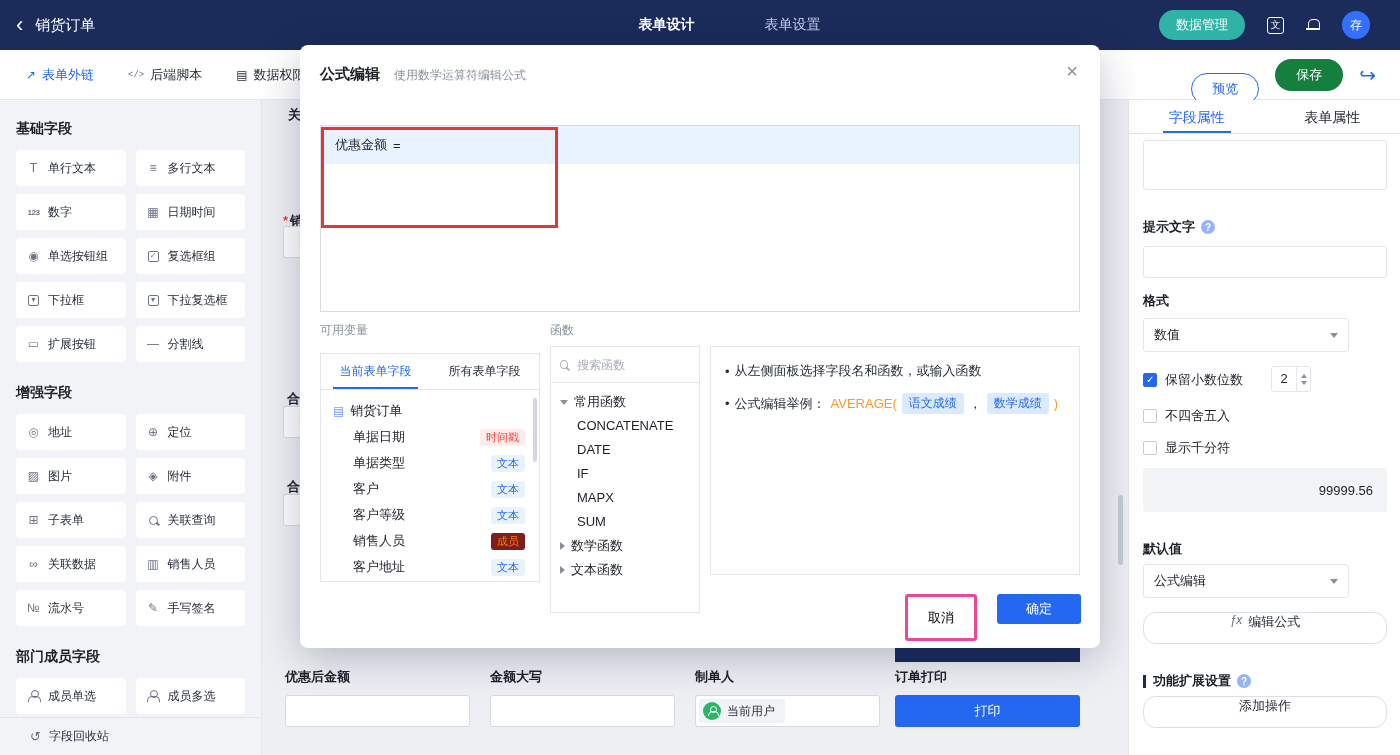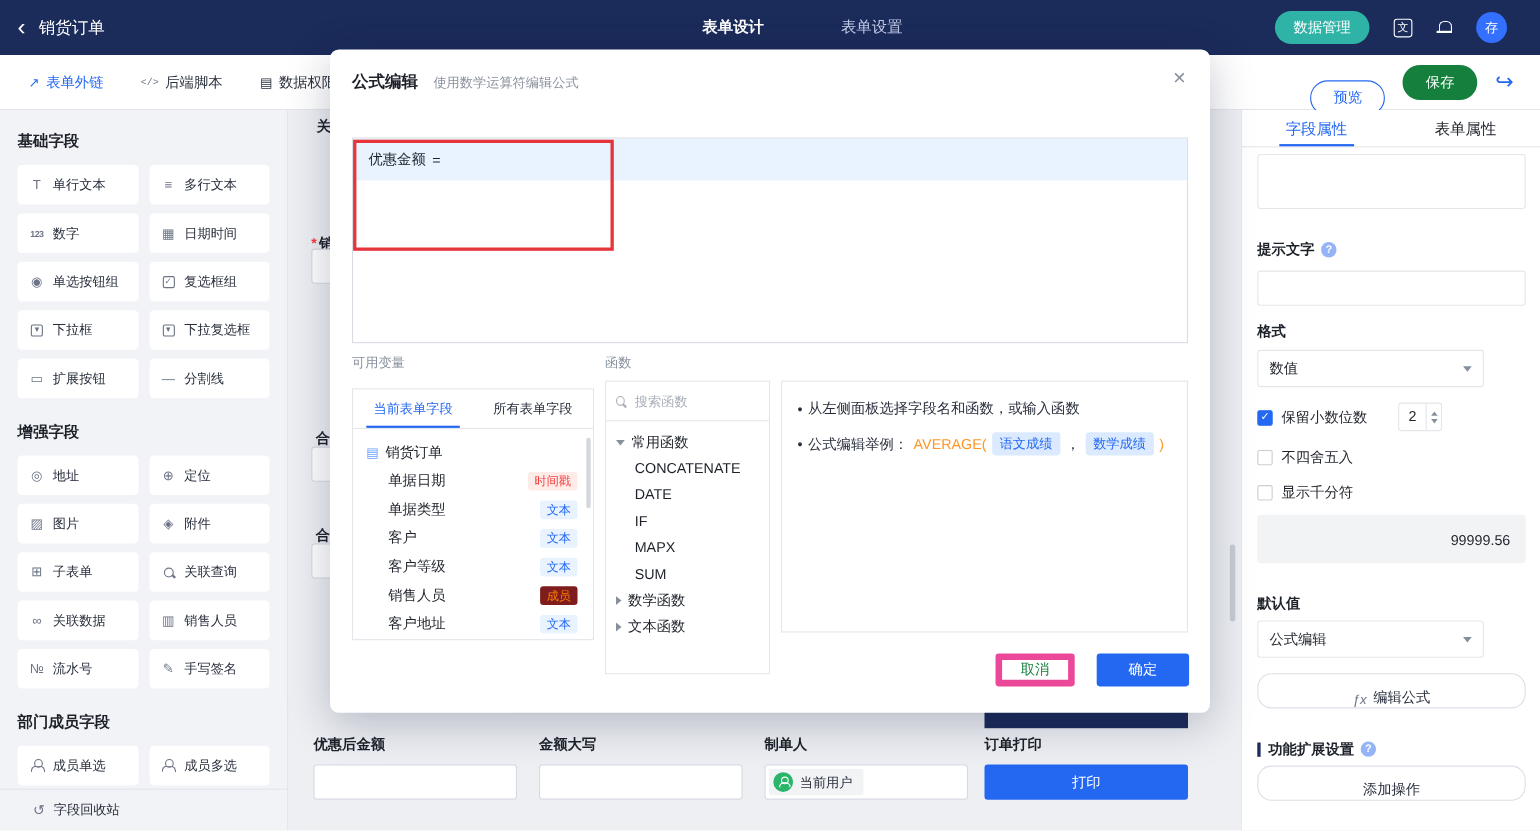--- a/index.html
+++ b/index.html
@@ -98,21 +98,21 @@
   .checkbox.checked{background:#2468f2;border-color:#2468f2;}
   .checkbox.checked::after{content:'\2713';position:absolute;color:#fff;font-size:10px;left:2px;top:0px;}
   .stepper{position:absolute;left:142px;top:266px;width:40px;height:26px;border:1px solid #e5e6eb;border-radius:3px;display:flex;background:#fff;}
   .stepper-val{flex:1;text-align:center;font-size:13px;line-height:24px;}
   .stepper-arrows{width:14px;border-left:1px solid #e5e6eb;display:flex;flex-direction:column;align-items:center;justify-content:center;gap:3px;cursor:pointer;}
   .st-up{width:0;height:0;border-left:3px solid transparent;border-right:3px solid transparent;border-bottom:4px solid #86909c;}
   .st-dn{width:0;height:0;border-left:3px solid transparent;border-right:3px solid transparent;border-top:4px solid #86909c;}
   .preview-box{width:244px;height:44px;background:#f2f3f5;border-radius:3px;display:flex;align-items:center;
                justify-content:flex-end;padding-right:14px;font-size:13px;color:#1d2129;}
   .p-btn{width:244px;height:32px;border:1px solid #dcdfe5;border-radius:13px;background:#fff;font-size:13px;color:#272e3b;
-         display:flex;align-items:flex-end;justify-content:center;gap:6px;cursor:pointer;}
+         display:flex;align-items:flex-start;justify-content:center;gap:6px;cursor:pointer;}
   .fx{font-style:italic;color:#6b7385;font-size:12px;}
   .sec-label{font-size:13px;font-weight:bold;color:#1d2129;display:flex;align-items:center;}
   .sec-label::before{content:'';width:3px;height:13px;background:#1b2b5a;margin-right:7px;}
   .p-input{width:244px;height:32px;border:1px solid #e5e6eb;border-radius:3px;background:#fff;}
 
   
   .modal{position:absolute;left:300px;top:45px;width:800px;height:603px;background:#fff;border-radius:8px;
          box-shadow:0 10px 40px rgba(15,25,55,.25);z-index:10;}
   .m-header{display:flex;align-items:baseline;gap:14px;padding:20px 20px 0;}
   .m-title{font-size:15px;font-weight:bold;color:#1d2129;}
@@ -146,22 +146,22 @@
   .f-tree{padding:7px 0 0 9px;font-size:13px;}
   .f-group{display:flex;align-items:center;gap:6px;height:24px;color:#1d2129;cursor:pointer;}
   .tri-d{width:0;height:0;border-left:4px solid transparent;border-right:4px solid transparent;border-top:5px solid #86909c;}
   .tri-r{width:0;height:0;border-top:4px solid transparent;border-bottom:4px solid transparent;border-left:5px solid #86909c;}
   .f-item{height:24px;line-height:24px;padding-left:17px;color:#1d2129;cursor:pointer;}
   .help-panel{position:absolute;left:410px;top:301px;width:370px;height:229px;border:1px solid #e5e6eb;padding:15px 14px;font-size:13px;color:#272e3b;}
   .h-line{display:flex;align-items:center;gap:5px;margin-bottom:13px;white-space:nowrap;}
   .bullet{color:#272e3b;}
   .func-hl{color:#ff9626;}
   .h-line .chip{padding:2px 7px;font-size:12px;}
-  .m-cancel{position:absolute;left:605px;top:549px;width:72px;height:30px;border:6px solid #ec4899;border-radius:3px;background:#fff;
-            font-size:13px;color:#15803d;display:flex;align-items:center;justify-content:center;cursor:pointer;}
+  .m-cancel{position:absolute;left:605px;top:549px;width:72px;height:47px;border:3px solid #ec4899;border-radius:3px;background:#fff;
+            font-size:13px;color:#000000;display:flex;align-items:center;justify-content:center;cursor:pointer;}
   .m-ok{position:absolute;left:697px;top:549px;width:84px;height:30px;background:#2468f2;color:#fff;border-radius:3px;
         font-size:13px;display:flex;align-items:center;justify-content:center;cursor:pointer;}
 </style>
 </head>
 <body>
 
 <div class="screen">
 
   <div class="topbar">
     <div class="topbar-left">

